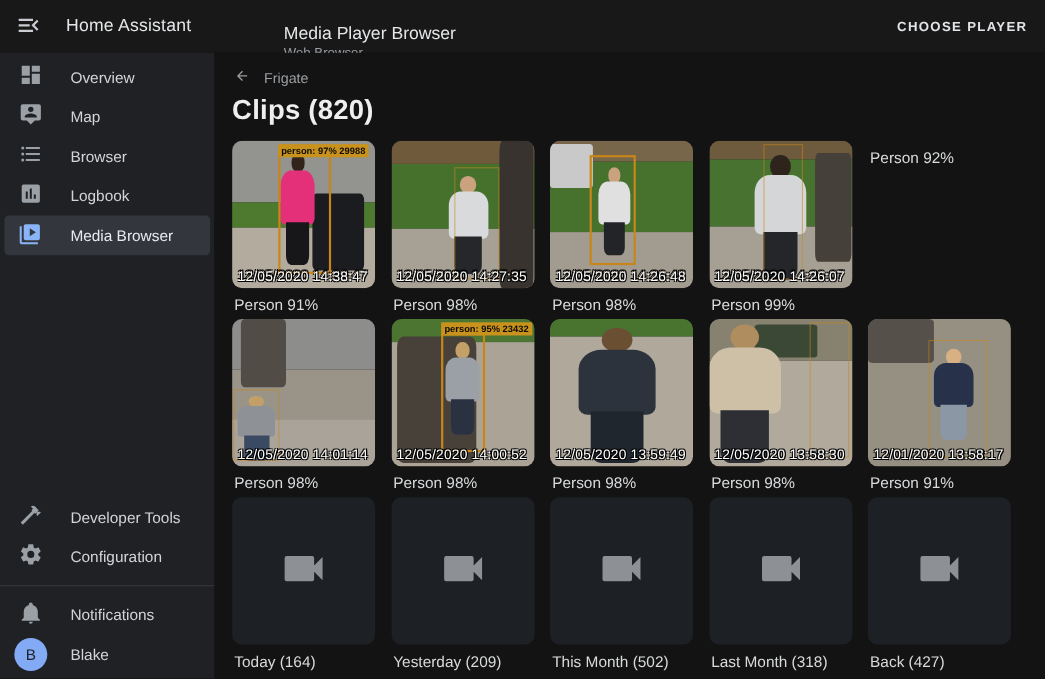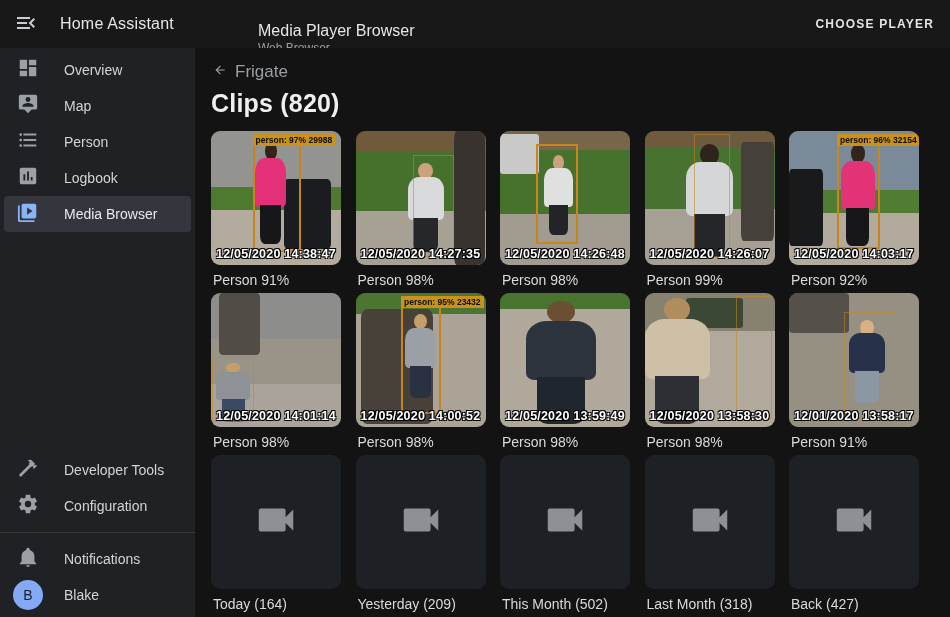--- a/index.html
+++ b/index.html
@@ -37,35 +37,35 @@
   .sidebar-divider { height:1px; background:#35373a; margin:8px 0; flex:0 0 auto; }
   .avatar { width:30px; height:30px; border-radius:50%; background:#82aaf5; color:#1d2024;
     font-size:14px; font-weight:500; display:flex; align-items:center; justify-content:center;
     margin-left:9px; flex:0 0 auto; }
   .nav-item .avatar + .nav-label { margin-left:21px; }
   .sidebar-bottom-pad { height:4px; flex:0 0 auto; }
 
   
   .main { background:#131313; padding:14px 0 0 16px; overflow:hidden; }
   .breadcrumb { display:flex; align-items:center; cursor:pointer; color:#9b9fa3;
-    font-size:17px; gap:8px; padding-left:2px; }
+    font-size:13px; gap:13px; padding-left:2px; }
   .breadcrumb svg { fill:#9b9fa3; }
   .page-title { color:#efefef; font-size:25px; font-weight:700; margin-top:7px; letter-spacing:.2px; }
 
   .grid { margin-top:13px; display:grid; grid-template-columns:repeat(5,130px);
     column-gap:14.5px; row-gap:5px; }
   .card { width:123px; cursor:pointer; }
   .thumb { position:relative; width:130px; height:134px; border-radius:9px; overflow:hidden;
     background:#222; }
   .band, .extra, .p-part, .bbox, .badge, .ts { position:absolute; }
   .bbox { border:2px solid #c8861a; }
   .bbox.faint { opacity:.55; border-width:1px; }
   .badge { top:2%; background:#c8921c; color:#0c0c0c; font-size:8.5px; font-weight:700;
     padding:1px 3px; white-space:nowrap; }
-  .ts { left:5px; bottom:4px; color:#fff; font-size:12.5px; font-weight:700; letter-spacing:.2px;
+  .ts { left:5px; bottom:4px; color:#fff; font-size:12.5px; font-weight:400; letter-spacing:.2px;
     text-shadow:-1px -1px 0 #000, 1px -1px 0 #000, -1px 1px 0 #000, 1px 1px 0 #000; white-space:nowrap; }
   .card-label { margin-top:7px; color:#d8dadc; font-size:14px; padding-left:2px; white-space:nowrap; }
   .folder-tile { width:130px; height:134px; border-radius:9px; background:#1d2024;
     display:flex; align-items:center; justify-content:center; }
   .folder-tile svg { fill:#8d9195; }
   .person { position:absolute; }
   .p-head { border-radius:50%; }
 </style>
 </head>
 <body>
@@ -106,21 +106,21 @@
             </svg></span>
         </span>
         <span class="nav-label">Map</span>
       </div>
       <div class="nav-item">
         <span class="nav-icon">
           <span><svg width="22" height="22" viewBox="0 0 24 24">
               <path d="M7,5H21V7H7V5M7,13V11H21V13H7M4,4.5A1.5,1.5 0 0,1 5.5,6A1.5,1.5 0 0,1 4,7.5A1.5,1.5 0 0,1 2.5,6A1.5,1.5 0 0,1 4,4.5M4,10.5A1.5,1.5 0 0,1 5.5,12A1.5,1.5 0 0,1 4,13.5A1.5,1.5 0 0,1 2.5,12A1.5,1.5 0 0,1 4,10.5M7,19V17H21V19H7M4,16.5A1.5,1.5 0 0,1 5.5,18A1.5,1.5 0 0,1 4,19.5A1.5,1.5 0 0,1 2.5,18A1.5,1.5 0 0,1 4,16.5Z"></path>
             </svg></span>
         </span>
-        <span class="nav-label">Person</span>
+        <span class="nav-label">Browser</span>
       </div>
       <div class="nav-item">
         <span class="nav-icon">
           <span><svg width="22" height="22" viewBox="0 0 24 24">
               <path d="M19,3H5C3.9,3 3,3.9 3,5V19C3,20.1 3.9,21 5,21H19C20.1,21 21,20.1 21,19V5C21,3.9 20.1,3 19,3M9,17H7V10H9V17M13,17H11V7H13V17M17,17H15V13H17V17Z"></path>
             </svg></span>
         </span>
         <span class="nav-label">Logbook</span>
       </div>
       <div class="nav-item selected">
@@ -234,34 +234,20 @@
               <div class="p-part p-head" style="left: 30%; top: 0%; width: 40%; height: 18%; background: rgb(46, 36, 28);"></div>
               <div class="p-part" style="left: 0%; top: 16%; width: 100%; height: 48%; background: rgb(213, 214, 215); border-radius: 30% 30% 12% 12%;"></div>
               <div class="p-part" style="left: 16%; top: 62%; width: 68%; height: 38%; background: rgb(37, 38, 42); border-radius: 0px 0px 22% 22%;"></div>
             </div>
             <div class="bbox faint" style="left: 38%; top: 2%; width: 28%; height: 92%;"></div>
             <div class="ts">12/05/2020 14:26:07</div>
           </div>
           <div class="card-label">Person 99%</div>
         </div>
         <div class="card">
-          <div class="thumb">
-            <div class="band" style="left: 0%; top: 0%; width: 100%; height: 44%; background: rgb(123, 138, 153);"></div>
-            <div class="band" style="left: 0%; top: 44%; width: 100%; height: 17%; background: rgb(80, 124, 52);"></div>
-            <div class="band" style="left: 0%; top: 61%; width: 100%; height: 39%; background: rgb(177, 170, 157);"></div>
-            <div class="extra" style="left: 0%; top: 28%; width: 26%; height: 58%; background: rgb(25, 26, 28); border-radius: 8%;"></div>
-            <div class="person" style="left: 40%; top: 10%; width: 26%; height: 76%;">
-              <div class="p-part p-head" style="left: 30%; top: 0%; width: 40%; height: 18%; background: rgb(51, 36, 27);"></div>
-              <div class="p-part" style="left: 0%; top: 16%; width: 100%; height: 48%; background: rgb(226, 51, 119); border-radius: 30% 30% 12% 12%;"></div>
-              <div class="p-part" style="left: 16%; top: 62%; width: 68%; height: 38%; background: rgb(23, 23, 26); border-radius: 0px 0px 22% 22%;"></div>
-            </div>
-            <div class="bbox" style="left: 37%; top: 6%; width: 33%; height: 82%;"></div>
-            <div class="badge" style="left: 37%;">person: 96% 32154</div>
-            <div class="ts">12/05/2020 14:03:17</div>
-          </div>
           <div class="card-label">Person 92%</div>
         </div>
         <div class="card">
           <div class="thumb">
             <div class="band" style="left: 0%; top: 0%; width: 100%; height: 34%; background: rgb(141, 141, 139);"></div>
             <div class="band" style="left: 0%; top: 34%; width: 100%; height: 34%; background: rgb(153, 147, 136);"></div>
             <div class="band" style="left: 0%; top: 68%; width: 100%; height: 32%; background: rgb(169, 163, 153);"></div>
             <div class="extra" style="left: 6%; top: 0%; width: 32%; height: 46%; background: rgb(81, 76, 69); border-radius: 8%;"></div>
             <div class="person" style="left: 4%; top: 52%; width: 26%; height: 44%;">
               <div class="p-part p-head" style="left: 30%; top: 0%; width: 40%; height: 18%; background: rgb(195, 160, 103);"></div>

